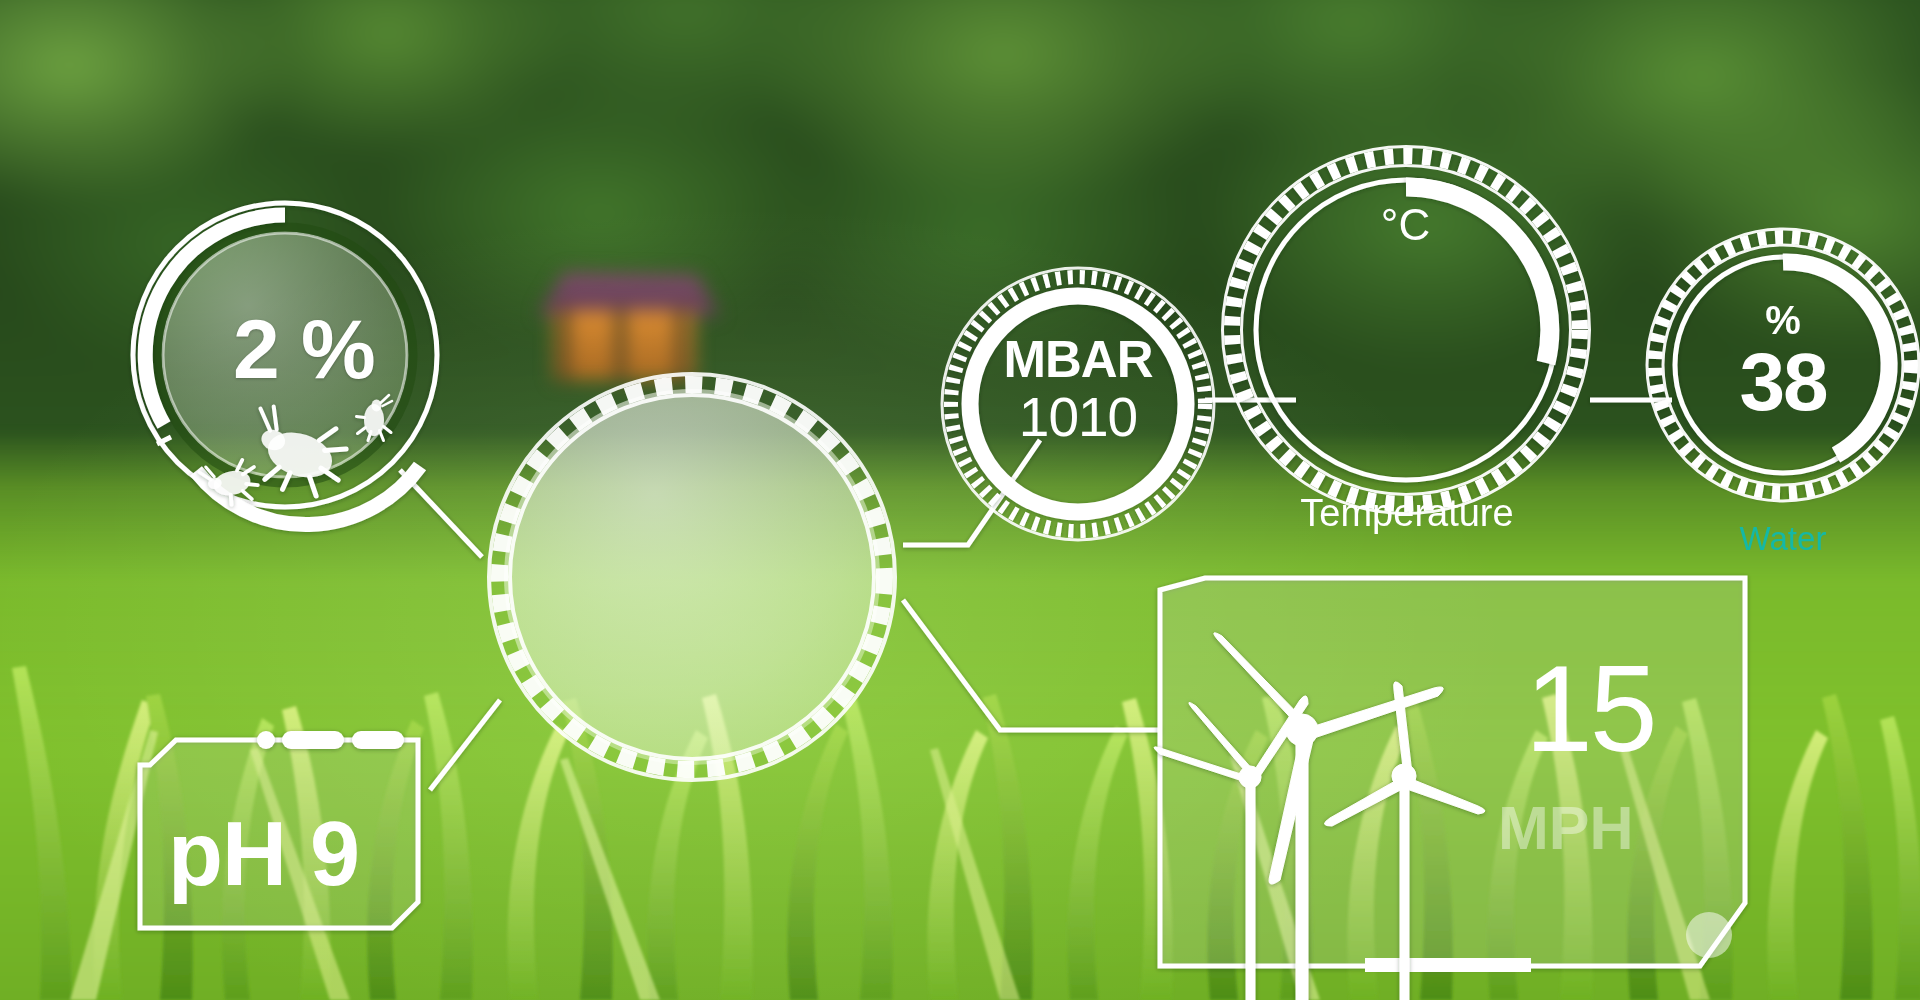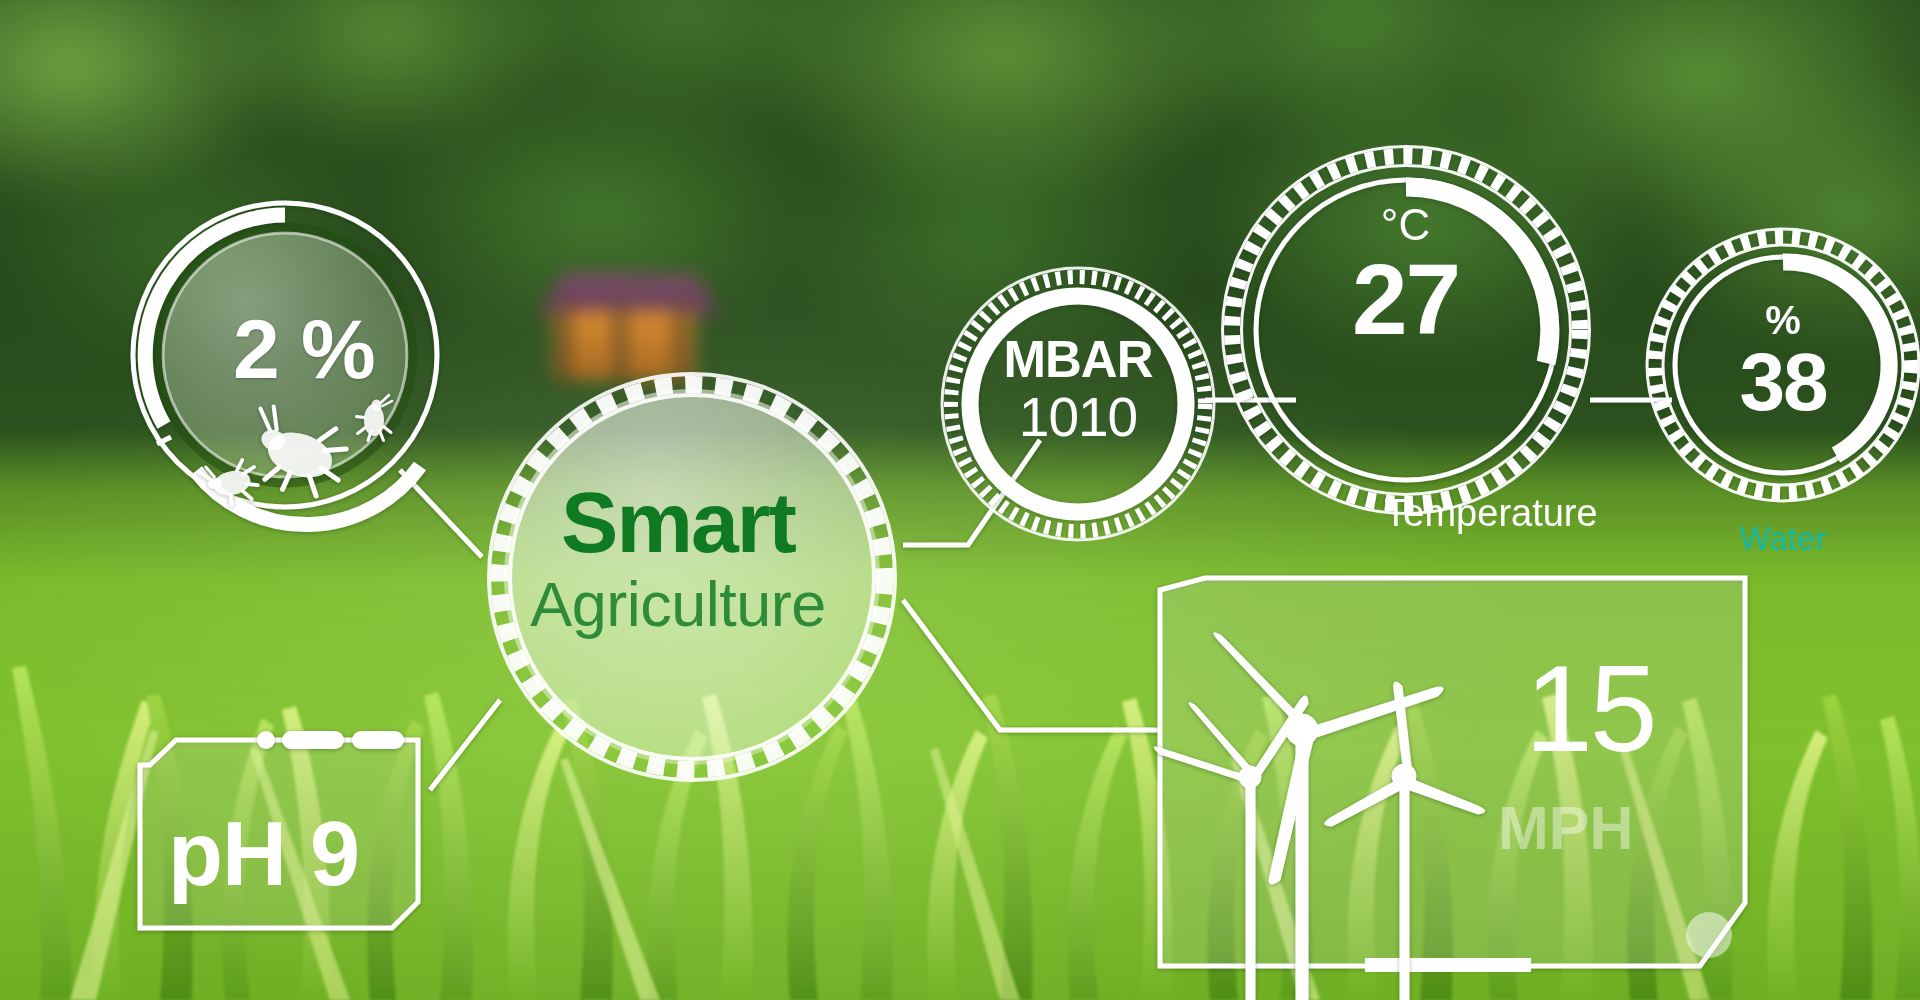--- a/index.html
+++ b/index.html
@@ -81,21 +81,21 @@
   .smart-main { font-size:86px; font-weight:bold; color:#0f7a22; letter-spacing:-2px; line-height:.95; }
   .smart-sub  { font-size:63px; font-weight:normal; color:#2e8b3a; letter-spacing:-.5px; margin-top:4px; }
 
   .mbar-wrap { position:absolute; left:968px; top:330px; width:220px; text-align:center; color:#fff; }
   .mbar-unit { font-size:51px; font-weight:bold; letter-spacing:-1px; }
   .mbar-val  { font-size:55px; font-weight:normal; letter-spacing:-1px; margin-top:-4px; }
 
   .temp-wrap { position:absolute; left:1298px; top:200px; width:215px; text-align:center; color:#fff; }
   .temp-unit { font-size:44px; font-weight:normal; letter-spacing:0px; }
   .temp-val  { font-size:100px; font-weight:bold; letter-spacing:-2px; margin-top:-8px; }
-  .temp-name { position:absolute; left:1356px; top:492px; width:270px; text-align:center; font-size:38px; color:#fff; }
+  .temp-name { position:absolute; left:1272px; top:492px; width:270px; text-align:center; font-size:38px; color:#fff; }
 
   .water-wrap { position:absolute; left:1688px; top:298px; width:190px; text-align:center; color:#fff; }
   .water-unit { font-size:40px; font-weight:bold; }
   .water-val  { font-size:82px; font-weight:bold; letter-spacing:-2px; margin-top:-8px;text-align:center; }
   .water-name { position:absolute; left:1683px; top:520px; width:200px; text-align:center; font-size:33px; color:#14b8a6; }
 
   .ph-lbl { left:168px; top:809px; font-size:90px; font-weight:bold; letter-spacing:-1px; }
 
   .wind-val { left:1525px; top:648px; font-size:122px; font-weight:normal; letter-spacing:-3px; }
   .wind-unit{ left:1498px; top:798px; font-size:61px; font-weight:bold; letter-spacing:0px; color:rgba(255,255,255,.42); }
@@ -336,33 +336,28 @@
           <path d="M1404 776 L1394 690 Q1392 676 1402 686 L1412 774 Z" fill="#ffffff"></path>
           <path d="M1404 776 L1478 806 Q1492 812 1478 814 L1404 788 Z" fill="#ffffff"></path>
           <path d="M1404 776 L1330 818 Q1318 826 1332 826 L1408 786 Z" fill="#ffffff"></path>
         </g>
       </g>
     </svg>
   </div>
 
   <div class="lbl pct2">2 %</div>
 
-  <div class="smart-wrap">
-    <div class="smart-main">Smart</div>
-    <div class="smart-sub">Agriculture</div>
-  </div>
 
   <div class="mbar-wrap">
     <div class="mbar-unit">MBAR</div>
     <div class="mbar-val">1010</div>
   </div>
 
   <div class="temp-wrap">
     <div class="temp-unit">°C</div>
-    <div class="temp-val">27</div>
   </div>
   <div class="temp-name">Temperature</div>
 
   <div class="water-wrap">
     <div class="water-unit">%</div>
     <div class="water-val">38</div>
   </div>
   <div class="water-name">Water</div>
 
   <div class="lbl ph-lbl">pH 9</div>

